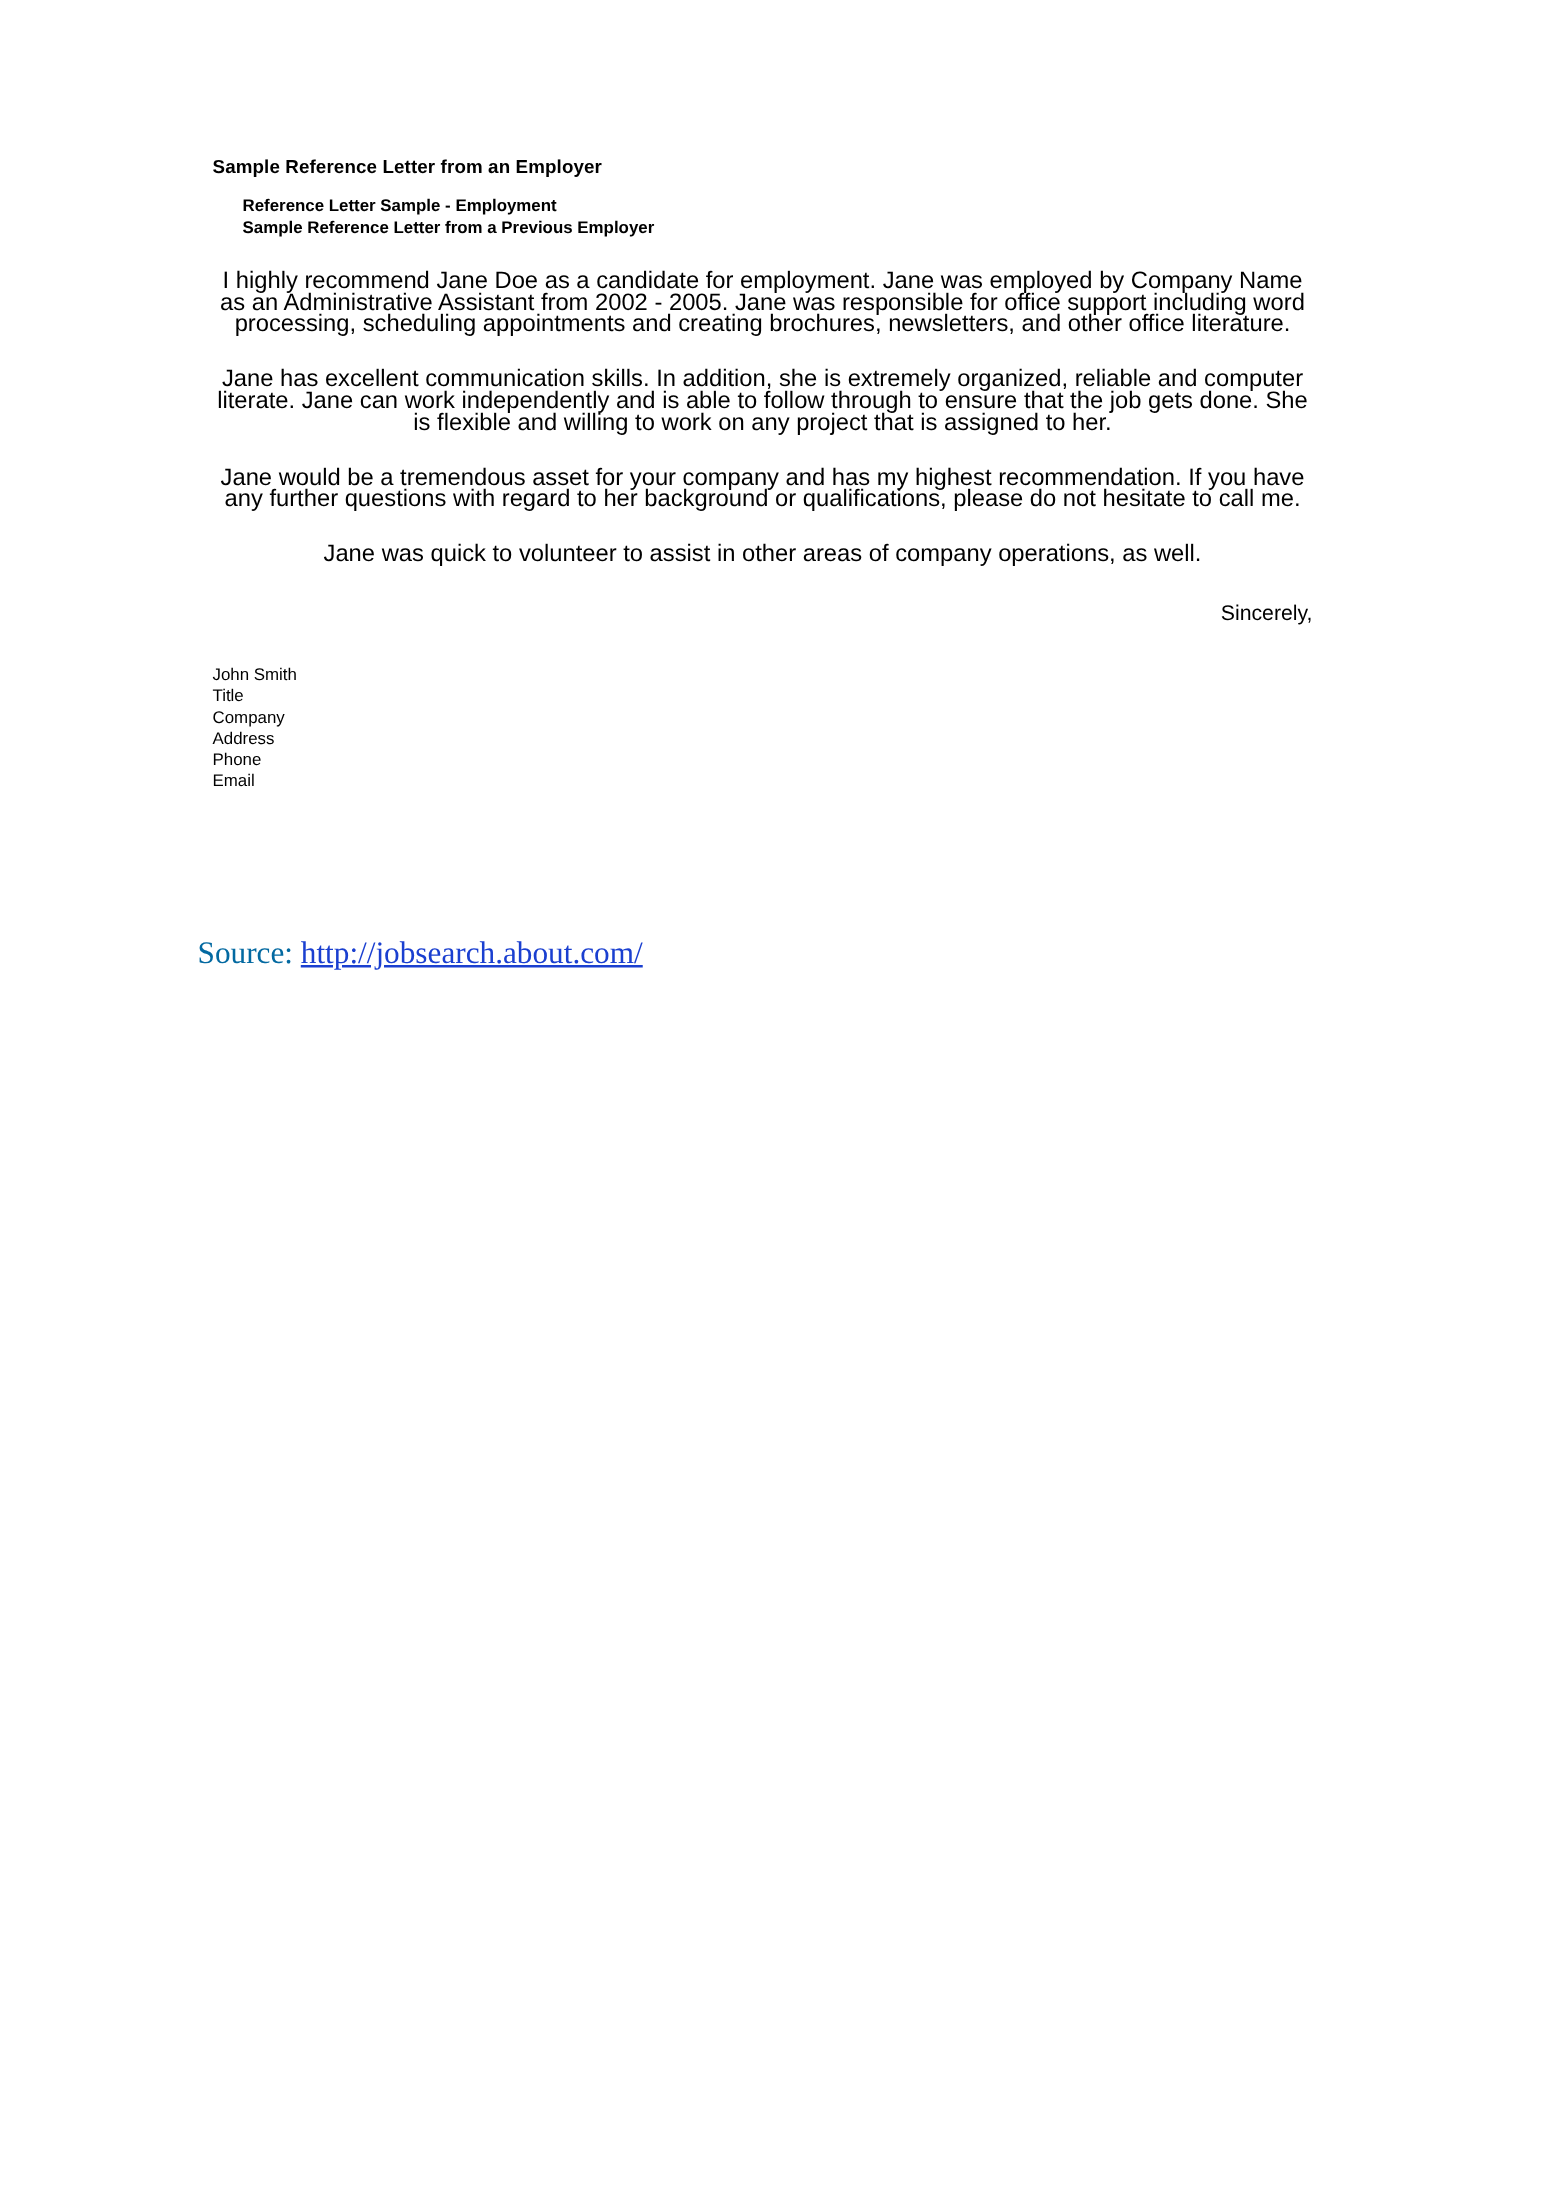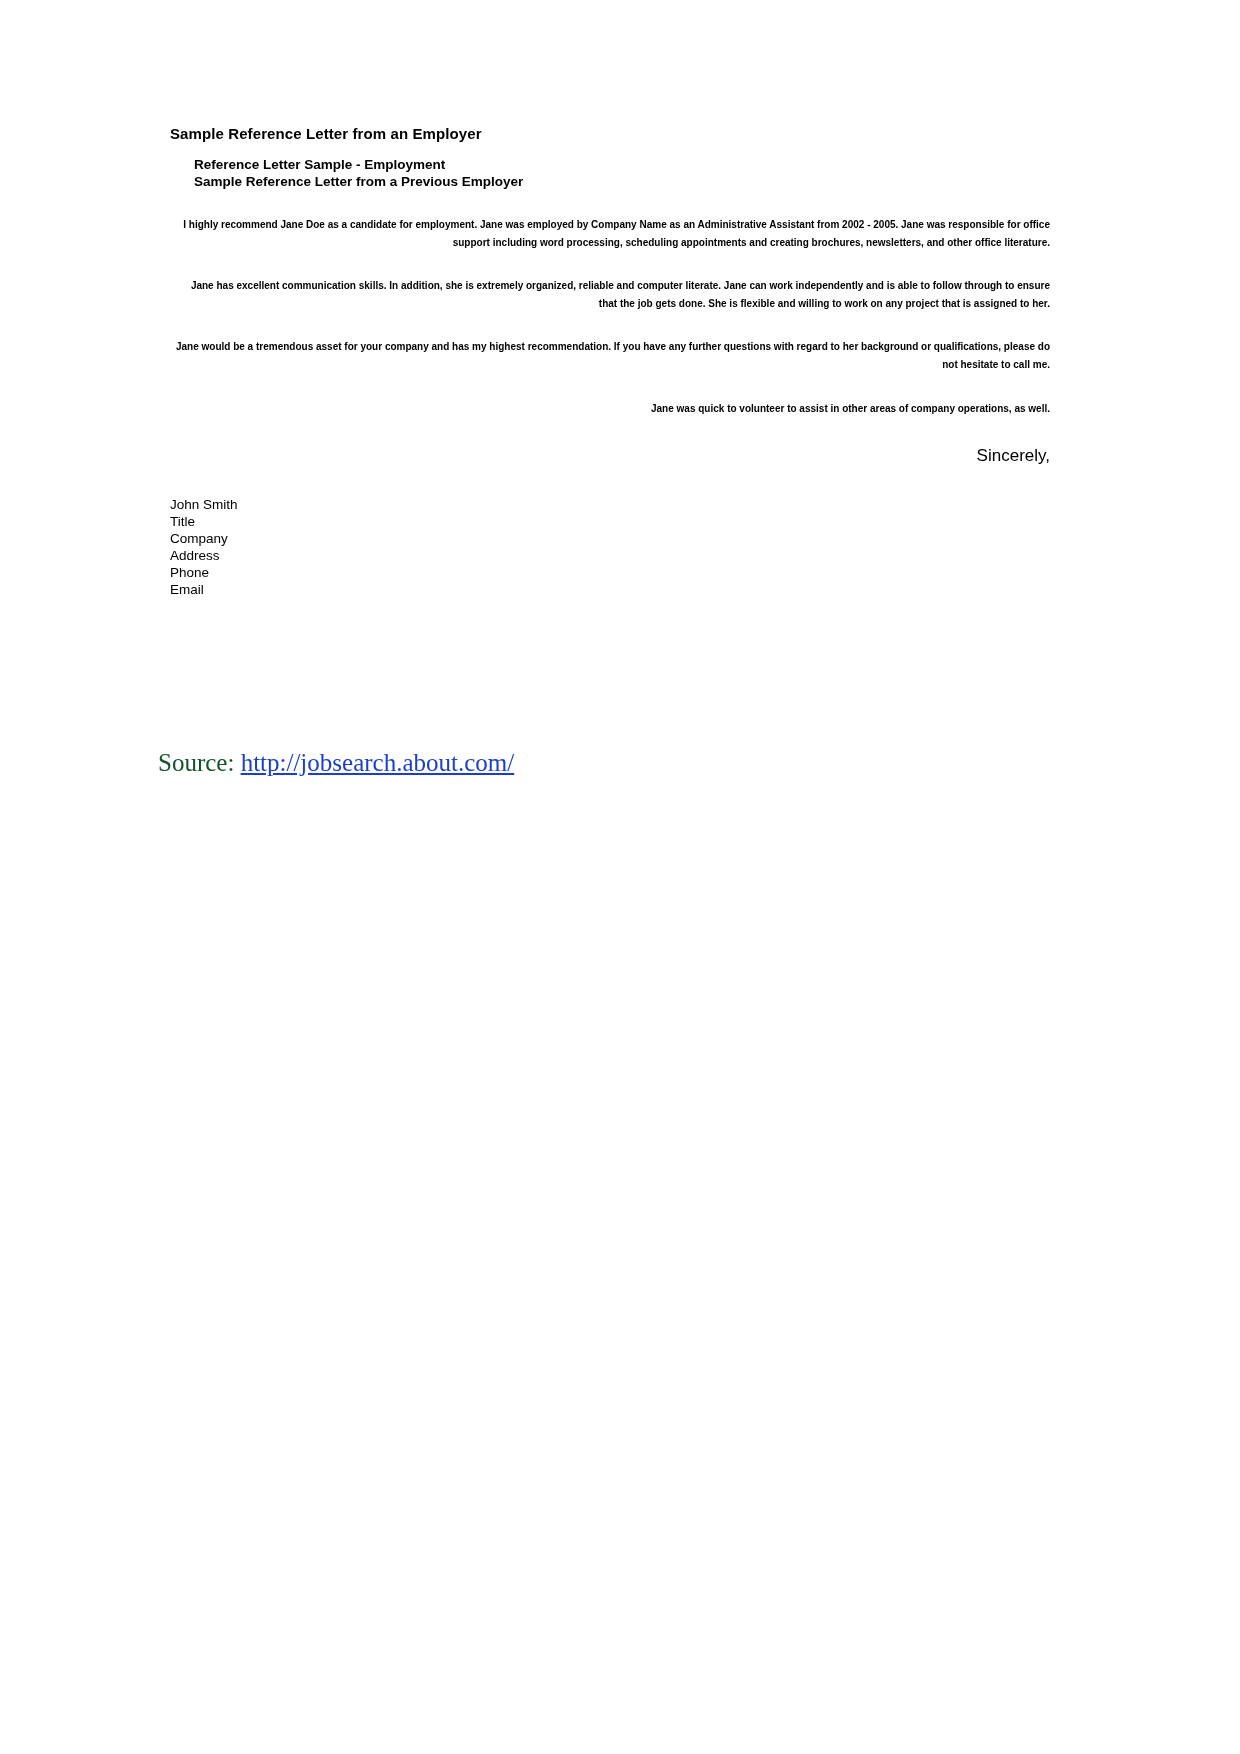--- a/index.html
+++ b/index.html
@@ -46,25 +46,24 @@
     font-weight: bold;
     line-height: 17px;
     margin: 28px 0 0 0;
   }
   .salutation {
     font-size: 13.5px;
     line-height: 17px;
     margin: 38px 0 0 0;
   }
   .para {
-    font-size: 10px;
+    font-size: 19px;
     line-height: 17.6px;
     margin: 26px 0 0 0;
-    text-align: right;
-    font-weight: bold;
+    text-align: center;
   }
   .closing {
     font-size: 17px;
     line-height: 17px;
     margin: 30px 0 0 0;
     text-align: right;
   }
   .sig-block {
     margin: 32px 0 0 0;
   }
@@ -77,21 +76,21 @@
   .source-row {
     position: absolute;
     left: 158px;
     top: 748px;
     font-family: "Liberation Serif", serif;
     font-size: 25px;
     line-height: 30px;
     white-space: nowrap;
   }
   .source-label {
-    color: #14532d;
+    color: #0369a1;
   }
   .source-link {
     color: #1a3fd0;
     text-decoration: underline;
     text-underline-offset: 2px;
     cursor: pointer;
   }
 </style>
 </head>
 <body>

